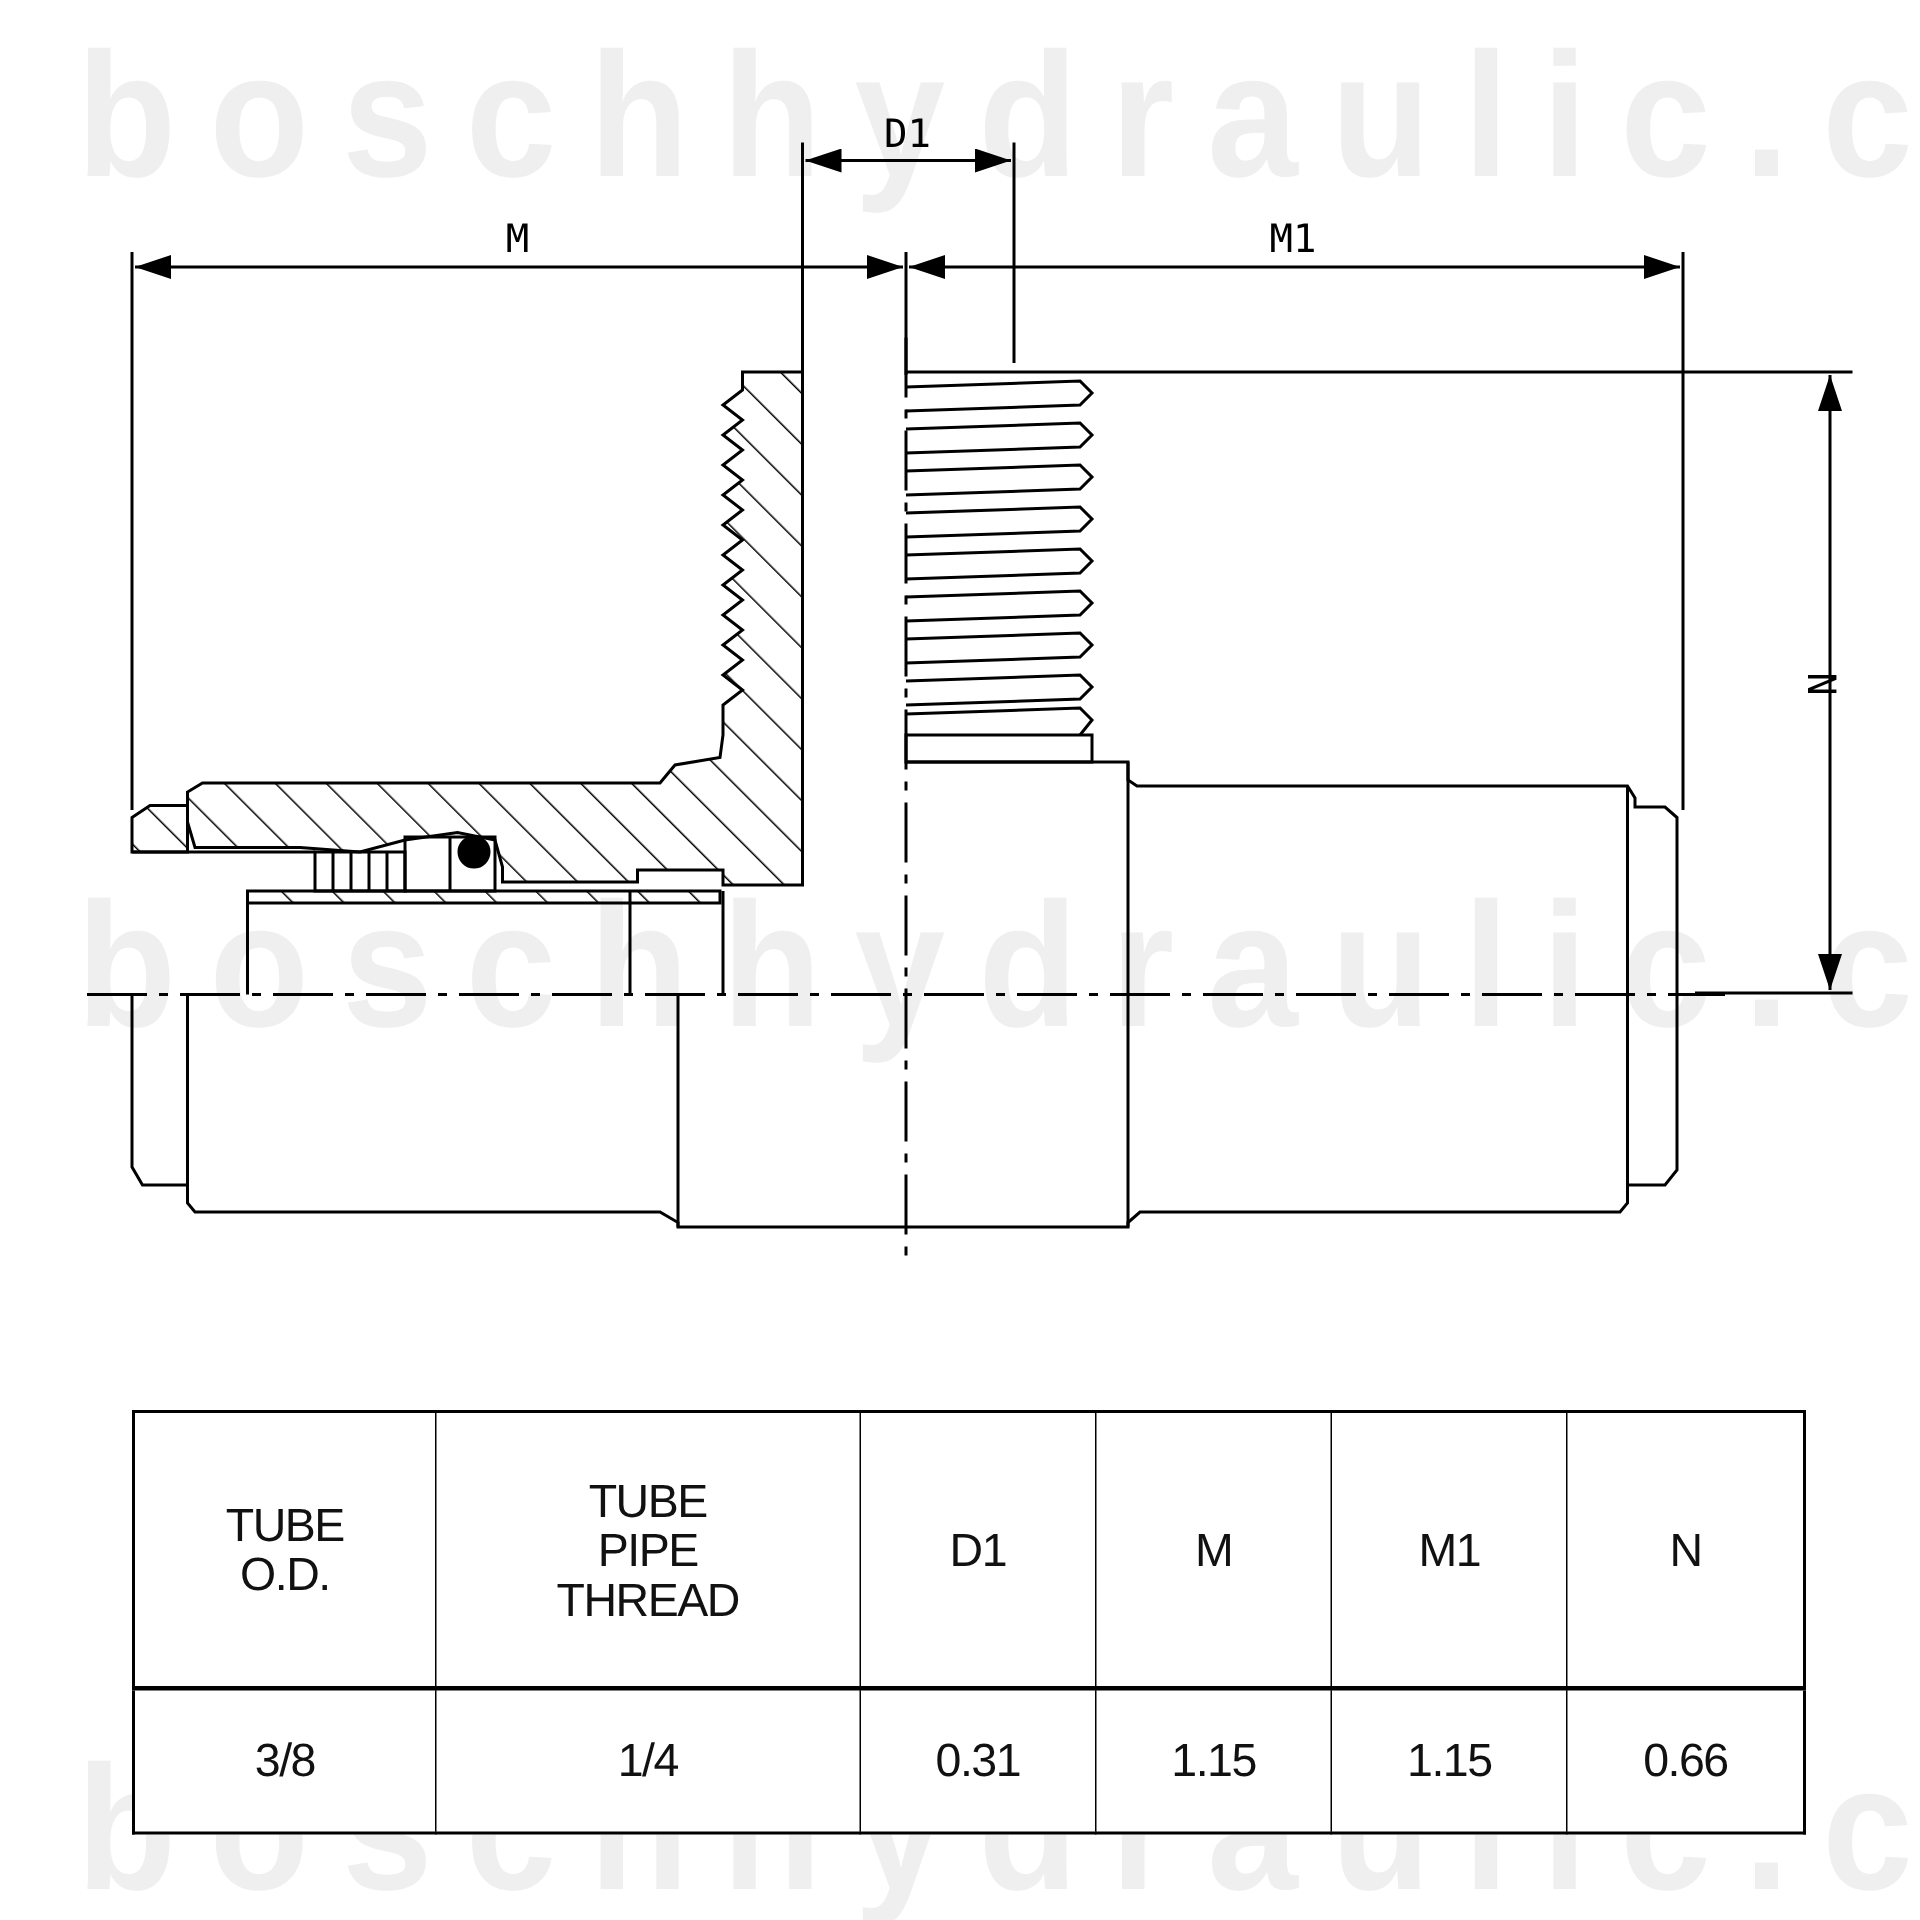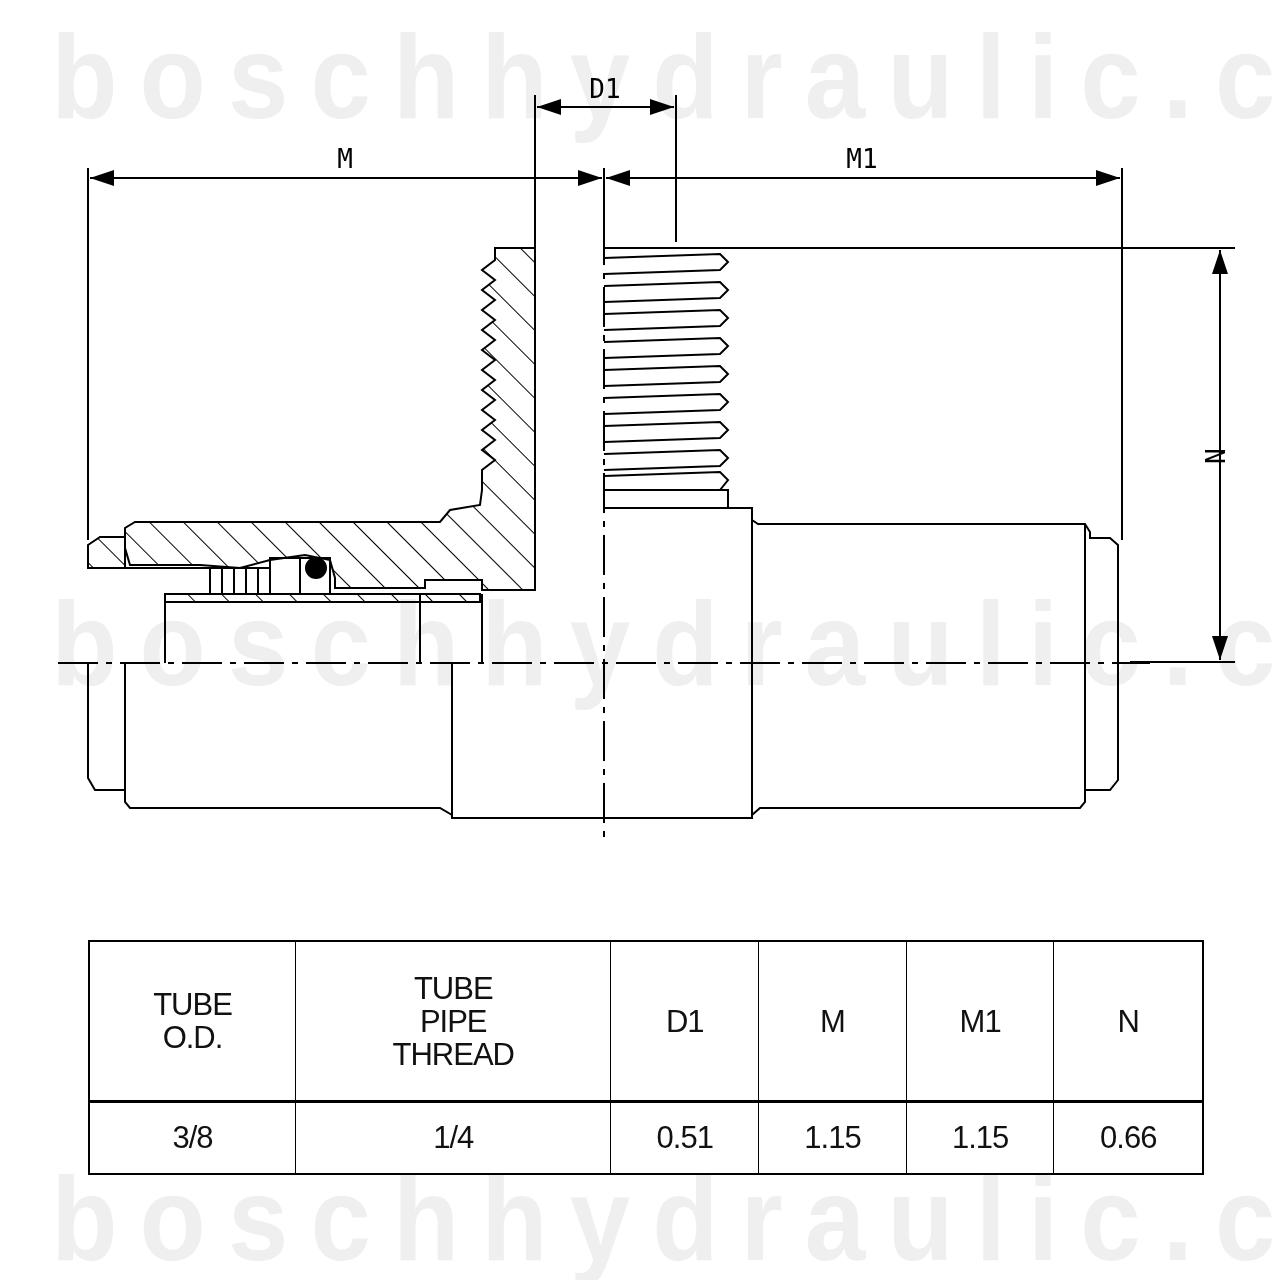--- a/index.html
+++ b/index.html
@@ -2,21 +2,21 @@
 <html><head>
 <meta charset="utf-8">
 <style>
   html, body { margin: 0; padding: 0; background: #ffffff; }
   body { width: 1280px; height: 1280px; position: relative; overflow: hidden; font-family: "Liberation Sans", sans-serif; }
   .wm { position: absolute; left: 0; width: 1280px; text-align: center; font-family: "Liberation Sans", sans-serif; font-weight: bold; font-size: 118px; letter-spacing: 24px; color: #efefef; line-height: 1; white-space: nowrap; transform: scaleX(0.92); transform-origin: center; }
   .wm1 { top: 18px; } .wm2 { top: 585px; } .wm3 { top: 1160px; }
   svg.drawing { position: absolute; left: 0; top: 0; }
   .dimtxt { font-family: "DejaVu Sans Mono", monospace; font-size: 26px; fill: #000; }
   table.spec { position: absolute; left: 88px; top: 940px; width: 1116px; border-collapse: collapse; border: 2px solid #000; background: #fff; }
-  table.spec th, table.spec td { border: 1.5px solid #000; text-align: center; font-family: "Liberation Sans", sans-serif; font-weight: normal; color: #111; font-size: 31px; letter-spacing: -1px; padding: 0; }
+  table.spec th, table.spec td { border: 1.5px solid #000; text-align: center; font-family: "Liberation Sans", sans-serif; font-weight: normal; color: #111; font-size: 31px; letter-spacing: -1px; padding: 12px; }
   table.spec th { height: 158px; line-height: 33px; }
   table.spec td { height: 70px; text-align: center; }
   table.spec tr.head-row { border-bottom: 3px solid #000; }
 </style>
 </head>
 <body>
 
 <div class="wm wm1">boschhydraulic.com</div>
 <div class="wm wm2">boschhydraulic.com</div>
 <div class="wm wm3">boschhydraulic.com</div>
@@ -105,19 +105,19 @@
     <th><span>TUBE</span><br><span>O.D.</span></th>
     <th><span>TUBE</span><br><span>PIPE</span><br><span>THREAD</span></th>
     <th>D1</th>
     <th>M</th>
     <th>M1</th>
     <th>N</th>
   </tr>
   <tr>
     <td>3/8</td>
     <td>1/4</td>
-    <td>0.51</td>
+    <td>0.31</td>
     <td>1.15</td>
     <td>1.15</td>
     <td>0.66</td>
   </tr>
 </tbody>
   </table>
 
 </body></html>

